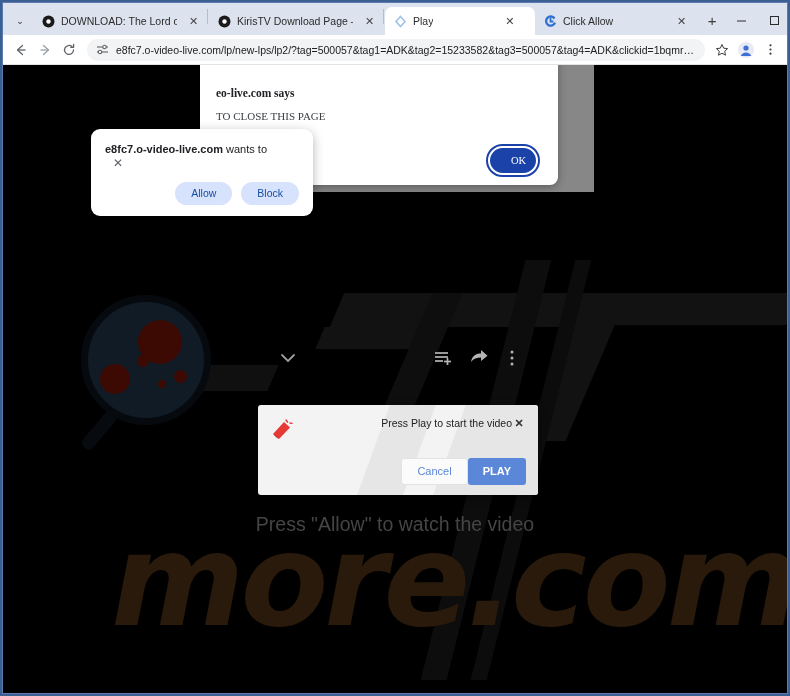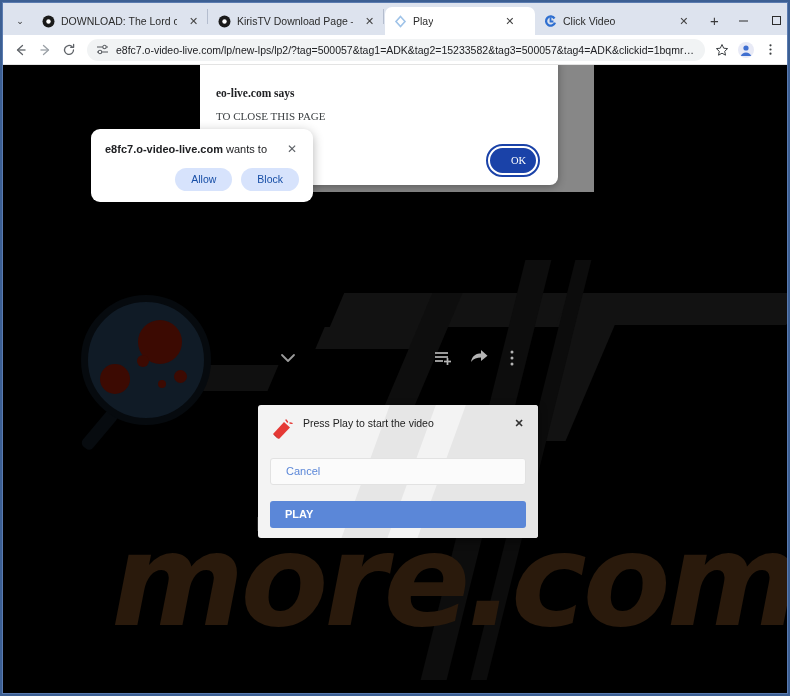--- a/index.html
+++ b/index.html
@@ -303,20 +303,21 @@
     width: 222px;
     background: #ffffff;
     border-radius: 9px;
     box-shadow: 0 3px 11px rgba(0,0,0,.30);
     padding: 13px 14px 11px 14px;
     z-index: 10;
   }
   #permission-header {
     display: flex;
     align-items: flex-start;
+    flex-direction: column;
   }
   #permission-title {
     font-size: 11px;
     color: #202124;
     flex: 1 1 auto;
     line-height: 1.3;
   }
   #permission-title b { font-weight: bold; }
   #permission-close {
     flex: 0 0 auto;
@@ -383,33 +384,32 @@
   #modal-inner { position: relative; z-index: 2; }
   #modal-head { display: flex; align-items: flex-start; }
   #megaphone-icon {
     width: 24px; height: 24px;
     flex: 0 0 auto;
     margin-right: 9px;
     margin-top: 2px;
   }
   #modal-texts { flex: 1 1 auto; }
   #modal-title { font-size: 10.5px; color: #222; line-height: 1.45; }
-  #modal-subtitle { font-size: 10.5px; color: #222; line-height: 1.45; }
+  #modal-subtitle { font-size: 10.5px; color: #222; line-height: 1.45; text-align: right; }
   #modal-close {
     flex: 0 0 auto;
     width: 14px; height: 14px;
     display: flex; align-items: center; justify-content: center;
     font-size: 11px; color: #333; font-weight: bold;
   }
   #modal-actions {
     display: flex;
     justify-content: flex-end;
-    gap: 16px;
+    gap: 0;
     margin-top: 16px;
-    flex-direction: column;
   }
   #cancel-button {
     background: #fbfbfb;
     color: #5b87d8;
     font-size: 11px;
     padding: 7px 15px;
     border-radius: 3px;
     border: 1px solid #e2e2e2;
     line-height: 1;
   }
@@ -470,21 +470,21 @@
       <span class="tab-close" style="margin-left:70px">✕</span>
     </div>
 
     <div class="tab" style="min-width:150px">
       <span class="favicon">
         <svg width="13" height="13" viewBox="0 0 13 13">
             <path d="M10.5 3.5 A4.6 4.6 0 1 0 11 7.6" fill="none" stroke="#2f6fd0" stroke-width="2.3"></path>
             <path d="M6.5 2.3 L6.5 6.5 L9.4 6.5" fill="none" stroke="#2f6fd0" stroke-width="1.8"></path>
           </svg>
       </span>
-      <span class="tab-title">Click Video</span>
+      <span class="tab-title">Click Allow</span>
       <span class="tab-close" style="margin-left:62px">✕</span>
     </div>
 
     <div id="new-tab-button">
       <span>+</span>
     </div>
 
     <div id="window-controls">
       <div class="wc">
         <svg width="11" height="11" viewBox="0 0 11 11">

